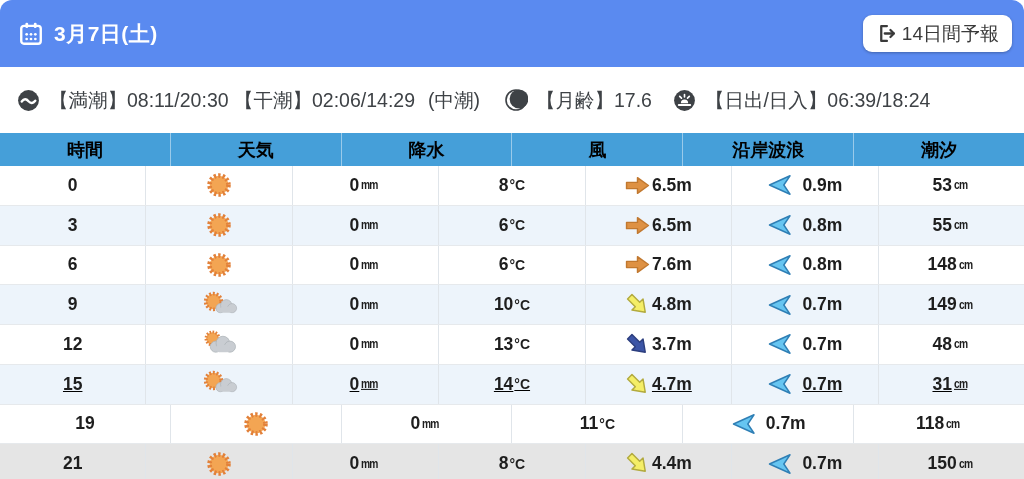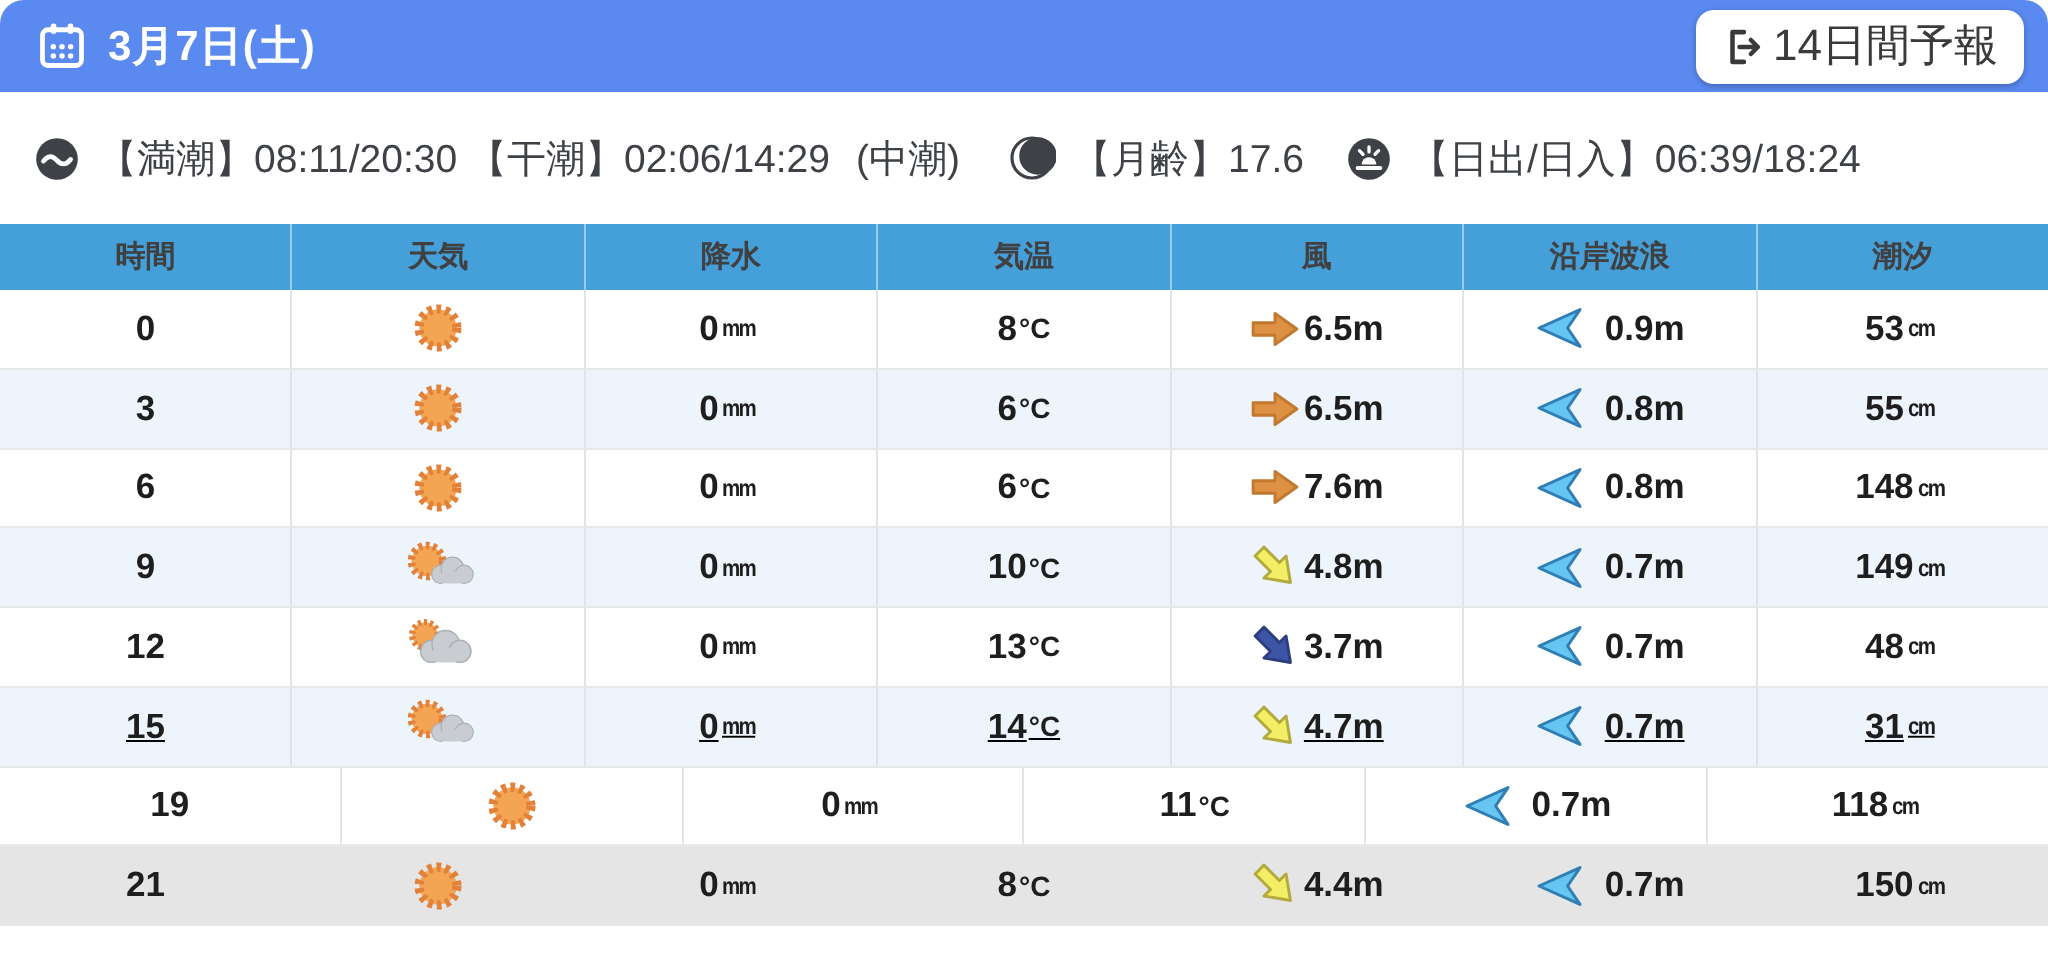--- a/index.html
+++ b/index.html
@@ -1,39 +1,39 @@
 <!DOCTYPE html>
 <html><head>
 <meta charset="utf-8">
 <style>
   html,body{margin:0;padding:0;background:#fff;}
   body{font-family:"Liberation Sans","DejaVu Sans",sans-serif;}
   .page{width:1024px;height:479px;border-radius:12px 12px 0 0;overflow:hidden;background:#fff;}
 
   
-  .topbar{height:46px;display:flex;align-items:center;padding:0 12px 0 18px;box-sizing:border-box;}
+  .topbar{height:67px;display:flex;align-items:center;padding:0 12px 0 18px;box-sizing:border-box;}
   .cal{display:inline-flex;flex:none;}
   .date{color:#fff;font-size:21px;font-weight:bold;margin-left:10px;letter-spacing:.5px;}
   .spacer{flex:1;}
   .btn{background:#fff;border:none;border-radius:9px;height:37px;display:inline-flex;align-items:center;gap:5px;
-       padding:0 13px;font-size:22px;color:#3a3a3a;font-weight:500;box-shadow:0 1px 3px rgba(0,0,0,.28);
+       padding:0 13px;font-size:19px;color:#3a3a3a;font-weight:500;box-shadow:0 1px 3px rgba(0,0,0,.28);
        margin-left:9px;cursor:pointer;font-family:inherit;}
 
   
   .infobar{height:66px;display:flex;align-items:center;padding:0 16px;box-sizing:border-box;
            font-size:19.5px;color:#3e4246;white-space:nowrap;}
   .infobar .seg{margin-left:8px;}
   .infobar .phase{margin-left:13px;}
   .ibicon{display:inline-flex;flex:none;}
   .mlead{margin-left:24px;}
   .slead{margin-left:20px;}
 
   
   .thead{display:flex;height:33px;}
-  .th{flex:1;display:flex;align-items:center;justify-content:center;color:#404040;font-size:15px;font-weight:bold;
+  .th{flex:1;display:flex;align-items:center;justify-content:center;color:#000000;font-size:18px;font-weight:bold;
       border-left:1px solid rgba(255,255,255,.45);box-sizing:border-box;}
   .th:first-child{border-left:none;}
   .tbody{display:flex;flex-direction:column;height:318px;}
   .trow{flex:1;display:flex;border-bottom:1px solid #e6e9ec;box-sizing:border-box;}
   .td{flex:1;display:flex;align-items:center;justify-content:center;font-size:17.5px;font-weight:bold;
       color:#1e1e1e;border-left:1px solid #e0e5ea;box-sizing:border-box;}
   .td:first-child{border-left:none;}
   .unit{font-size:12.5px;letter-spacing:-1px;margin-left:2px;display:inline-block;transform:scale(.82,.95);transform-origin:left 70%;}
   .tunit{font-size:14px;margin-left:1px;}
   .arr{display:inline-flex;margin-right:2px;flex:none;}
@@ -99,21 +99,20 @@
       </svg>
     </span>
     <span class="seg">【日出/日入】06:39/18:24</span>
   </div>
 
   <div>
     <div class="thead" style="background: rgb(69, 159, 217);">
         <div class="th">時間</div>
         <div class="th">天気</div>
         <div class="th">降水</div>
-        <div class="th">気温</div>
         <div class="th">風</div>
         <div class="th">沿岸波浪</div>
         <div class="th">潮汐</div>
       </div>
     <div class="tbody">
         <div class="trow">
           <div class="td">0</div>
     <div class="td">
       <span class="wicon">
               <svg width="28" height="28" viewBox="0 0 30 30">

